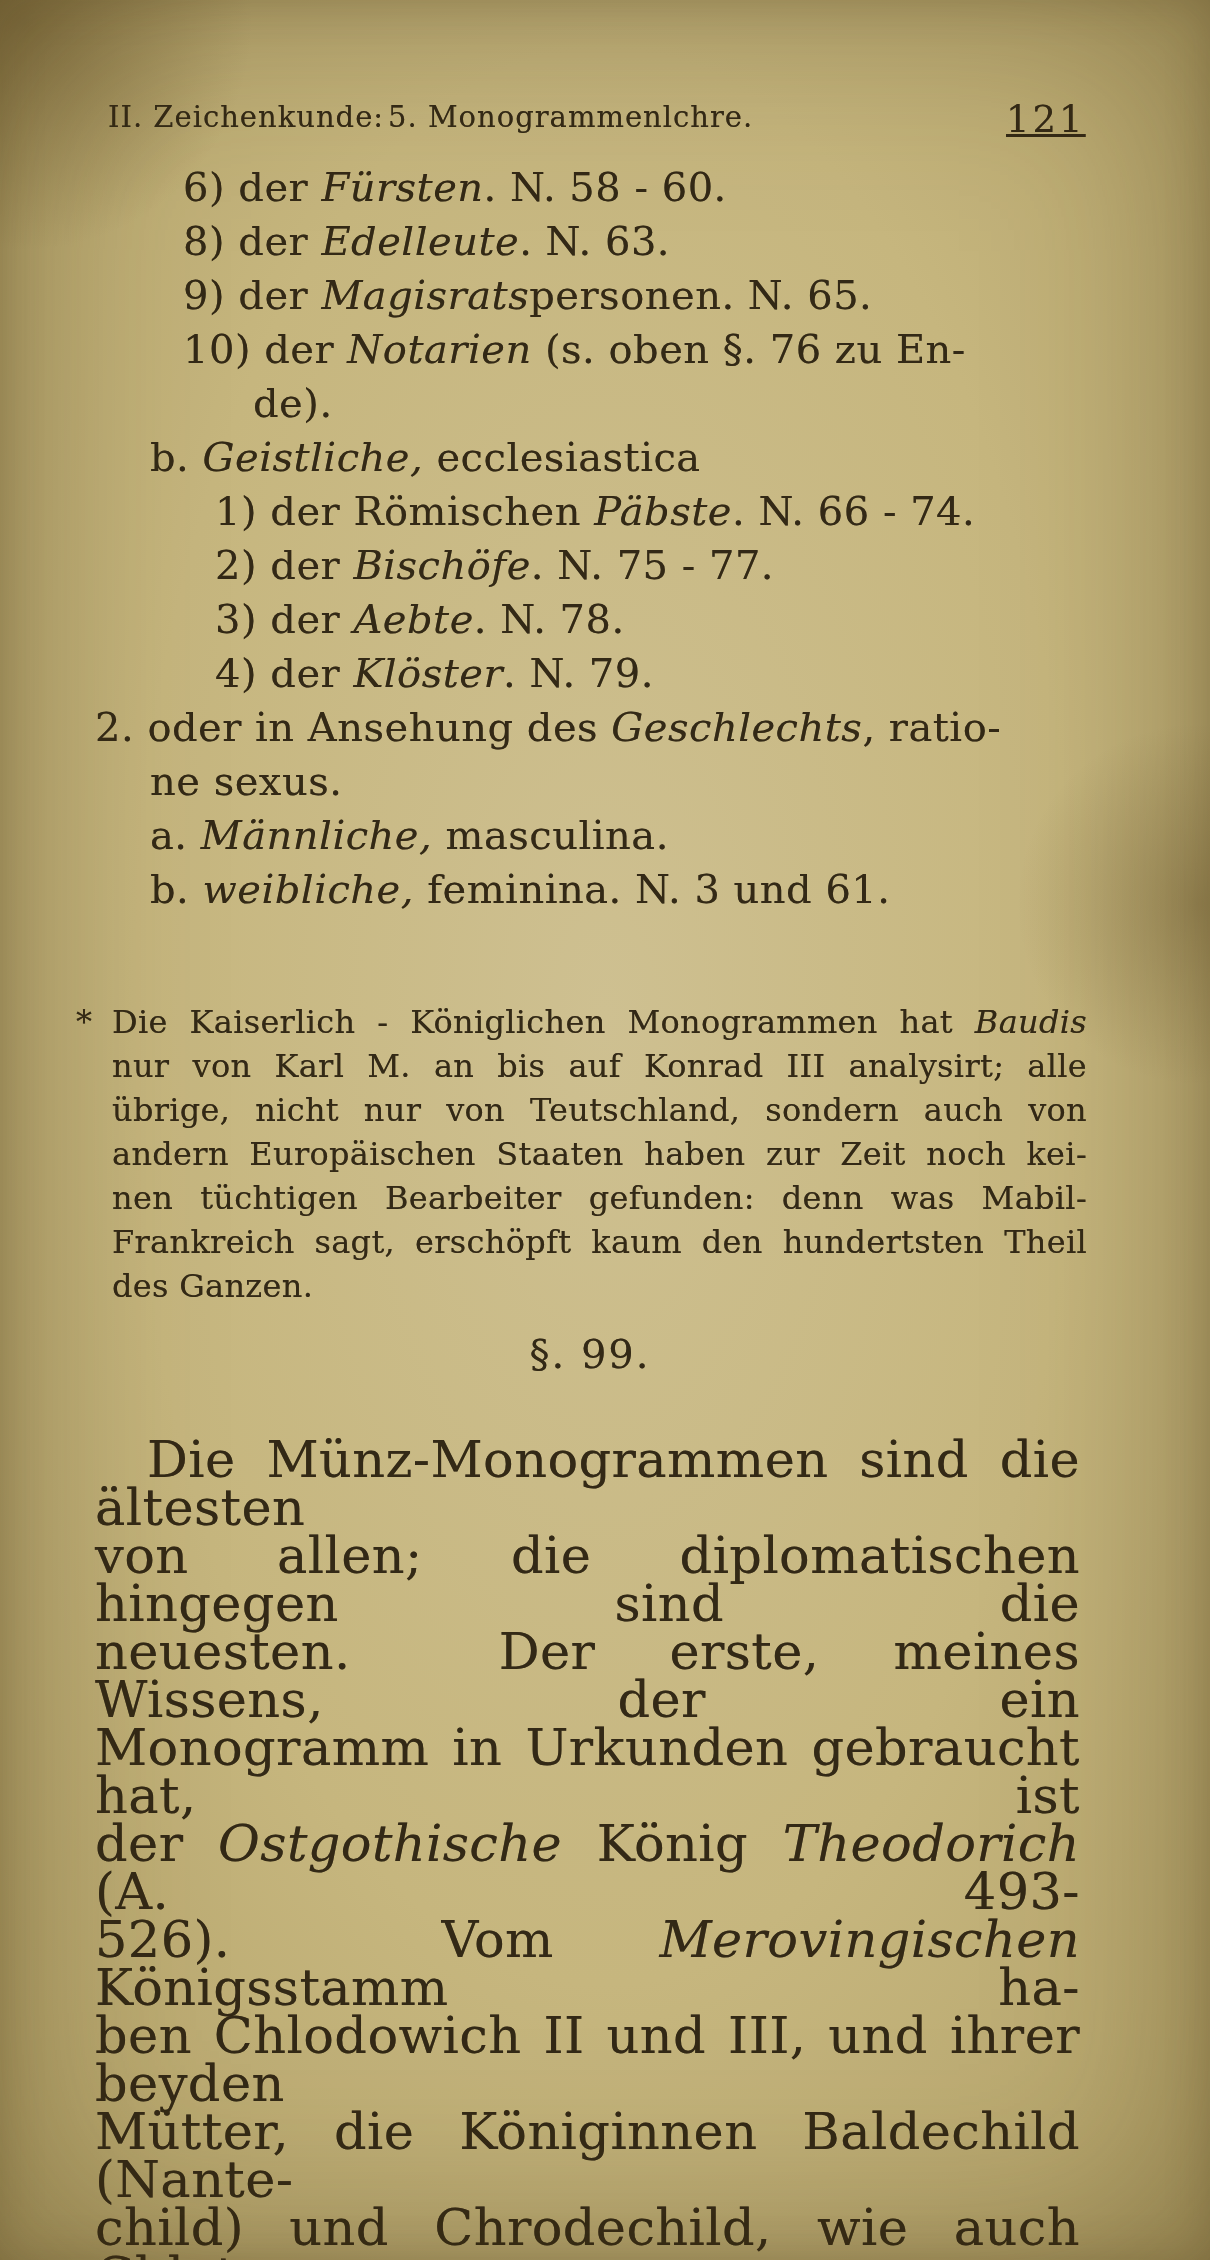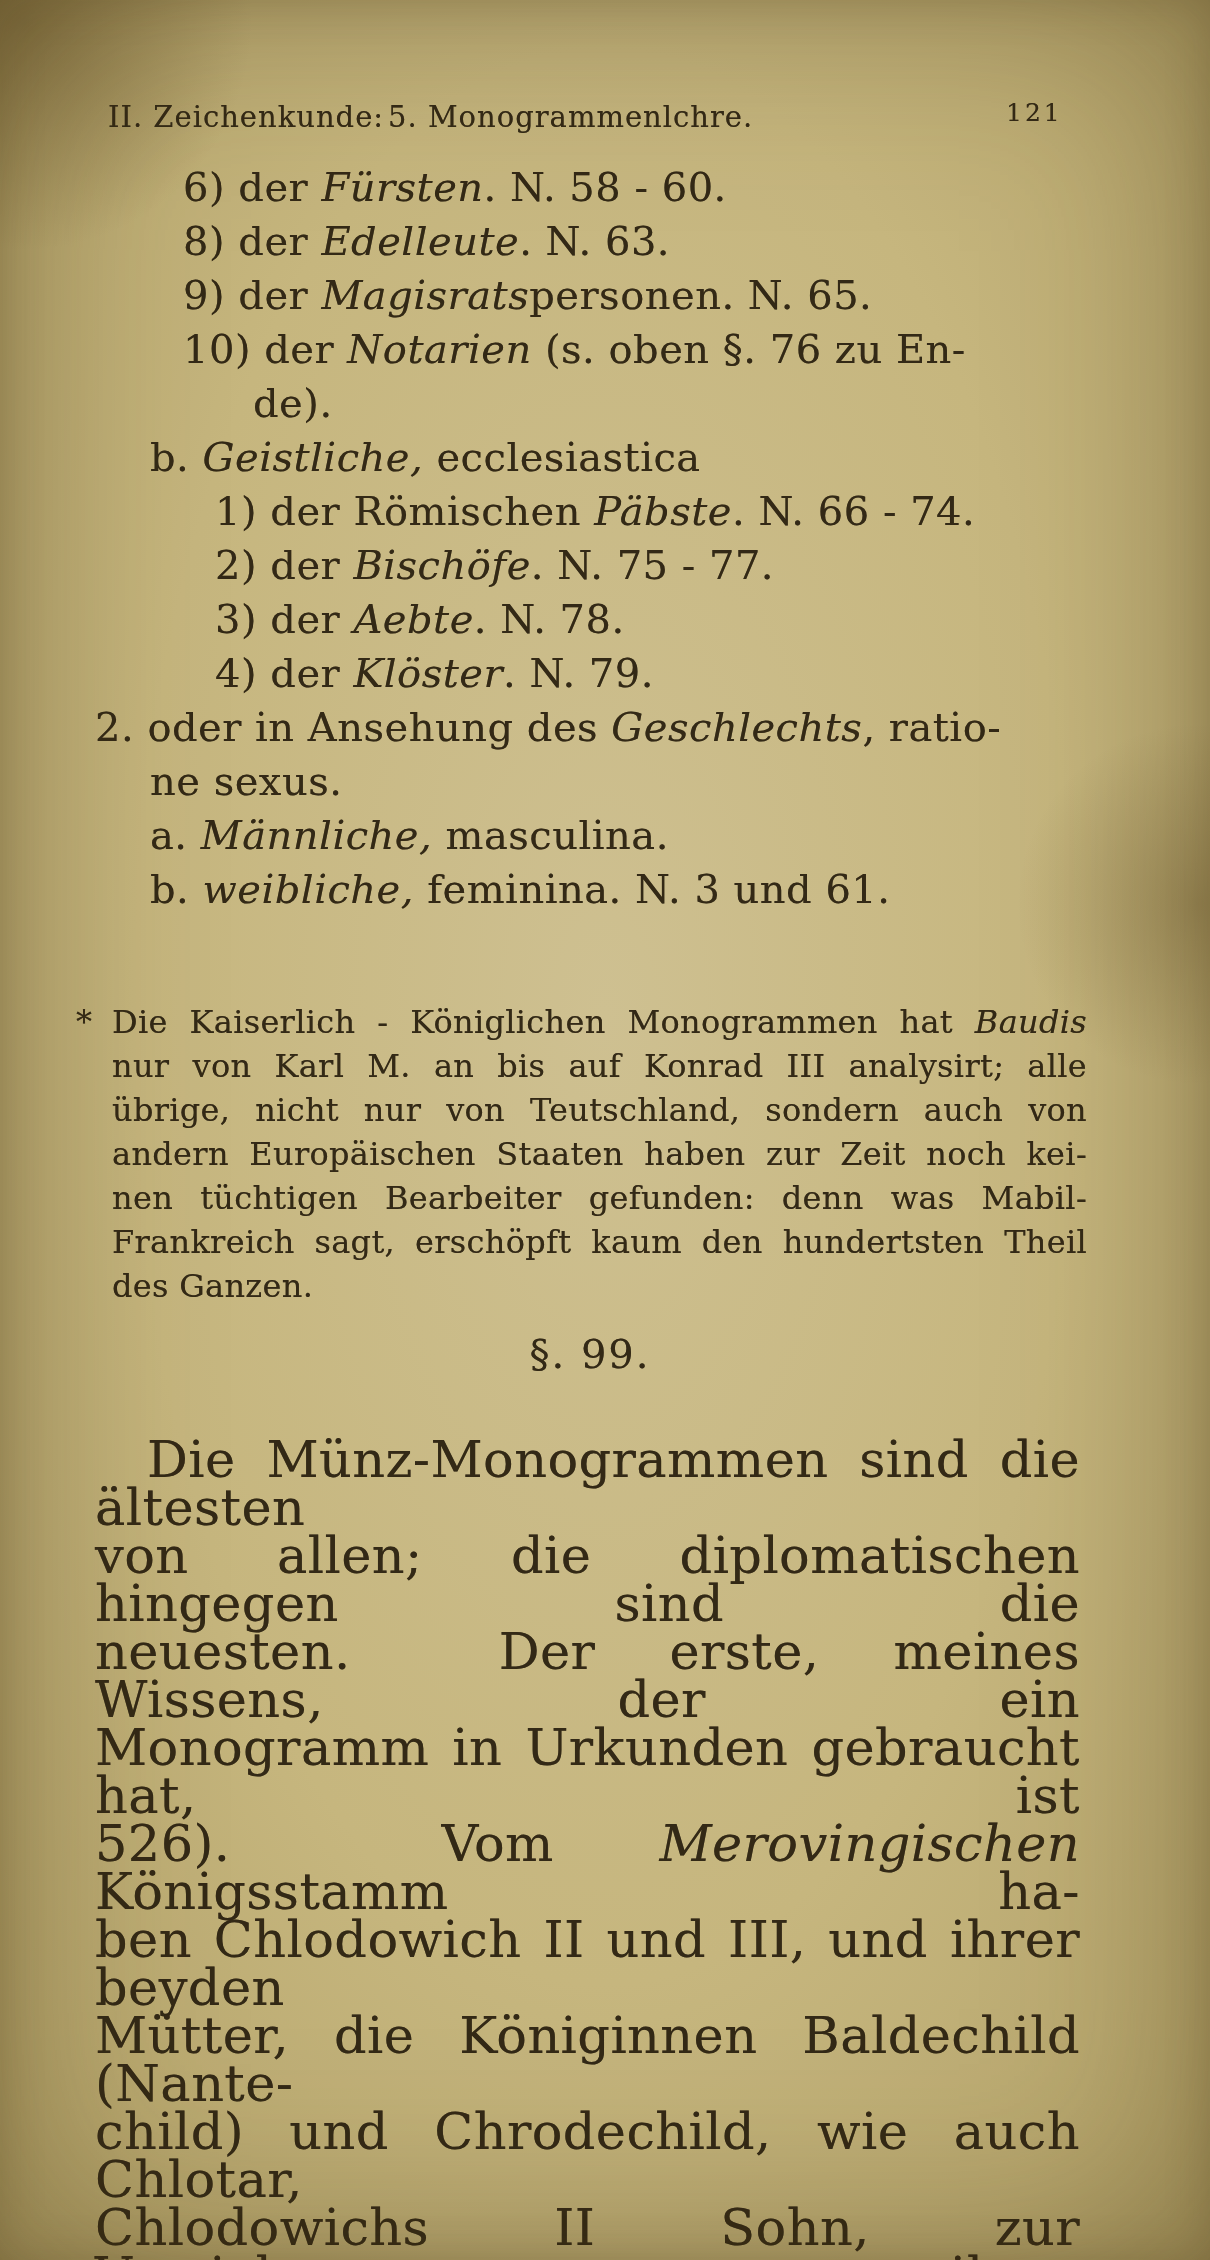--- a/index.html
+++ b/index.html
@@ -17,21 +17,21 @@
   }
   .page::after{
     content:"";position:absolute;inset:0;pointer-events:none;
     box-shadow:inset 0 0 210px rgba(70,52,18,.42), inset 0 0 45px rgba(70,52,18,.22);
   }
   .abs{position:absolute;}
   
   .header{top:100px;left:0;width:1210px;height:40px;font-size:29px;letter-spacing:1px;}
   .header .h-left{position:absolute;left:108px;top:0;}
   .header .h-center{position:absolute;left:388px;top:0;}
-  .header .h-page{position:absolute;left:1006px;top:-2px;font-size:25px;letter-spacing:3px;}
+  .header .h-page{position:absolute;left:1006px;top:-2px;font-size:37px;letter-spacing:3px;text-decoration:underline;}
   
   .outline{top:160px;left:95px;width:1000px;font-size:40px;line-height:54px;letter-spacing:.5px;}
   .line{white-space:pre-wrap;}
   .ind0{margin-left:0;}
   .ind1{margin-left:55px;}
   .ind2{margin-left:88px;}
   .ind3{margin-left:120px;}
   .ind4{margin-left:158px;}
   .it{font-style:italic;}
   
@@ -90,20 +90,21 @@
       </div>
   </div>
 
   <div class="abs section-heading">§. 99.</div>
 
   <div class="abs paragraph">
       <div class="line j first"><span>Die Münz-Monogrammen sind die ältesten</span></div>
       <div class="line j"><span>von allen; die diplomatischen hingegen sind die</span></div>
       <div class="line j"><span>neuesten.  Der erste, meines Wissens, der ein</span></div>
       <div class="line j"><span>Monogramm in Urkunden gebraucht hat, ist</span></div>
+      <div class="line j"><span>der </span><span class="it">Ostgothische</span><span> König </span><span class="it">Theodorich</span><span> (A. 493-</span></div>
       <div class="line j"><span>526).  Vom </span><span class="it">Merovingischen</span><span> Königsstamm ha-</span></div>
       <div class="line j"><span>ben Chlodowich II und III, und ihrer beyden</span></div>
       <div class="line j"><span>Mütter, die Königinnen Baldechild (Nante-</span></div>
       <div class="line j"><span>child) und Chrodechild, wie auch Chlotar,</span></div>
       <div class="line j"><span>Chlodowichs II Sohn, zur Versicherung ihrer</span></div>
     </div>
 
 
 </div>
 

